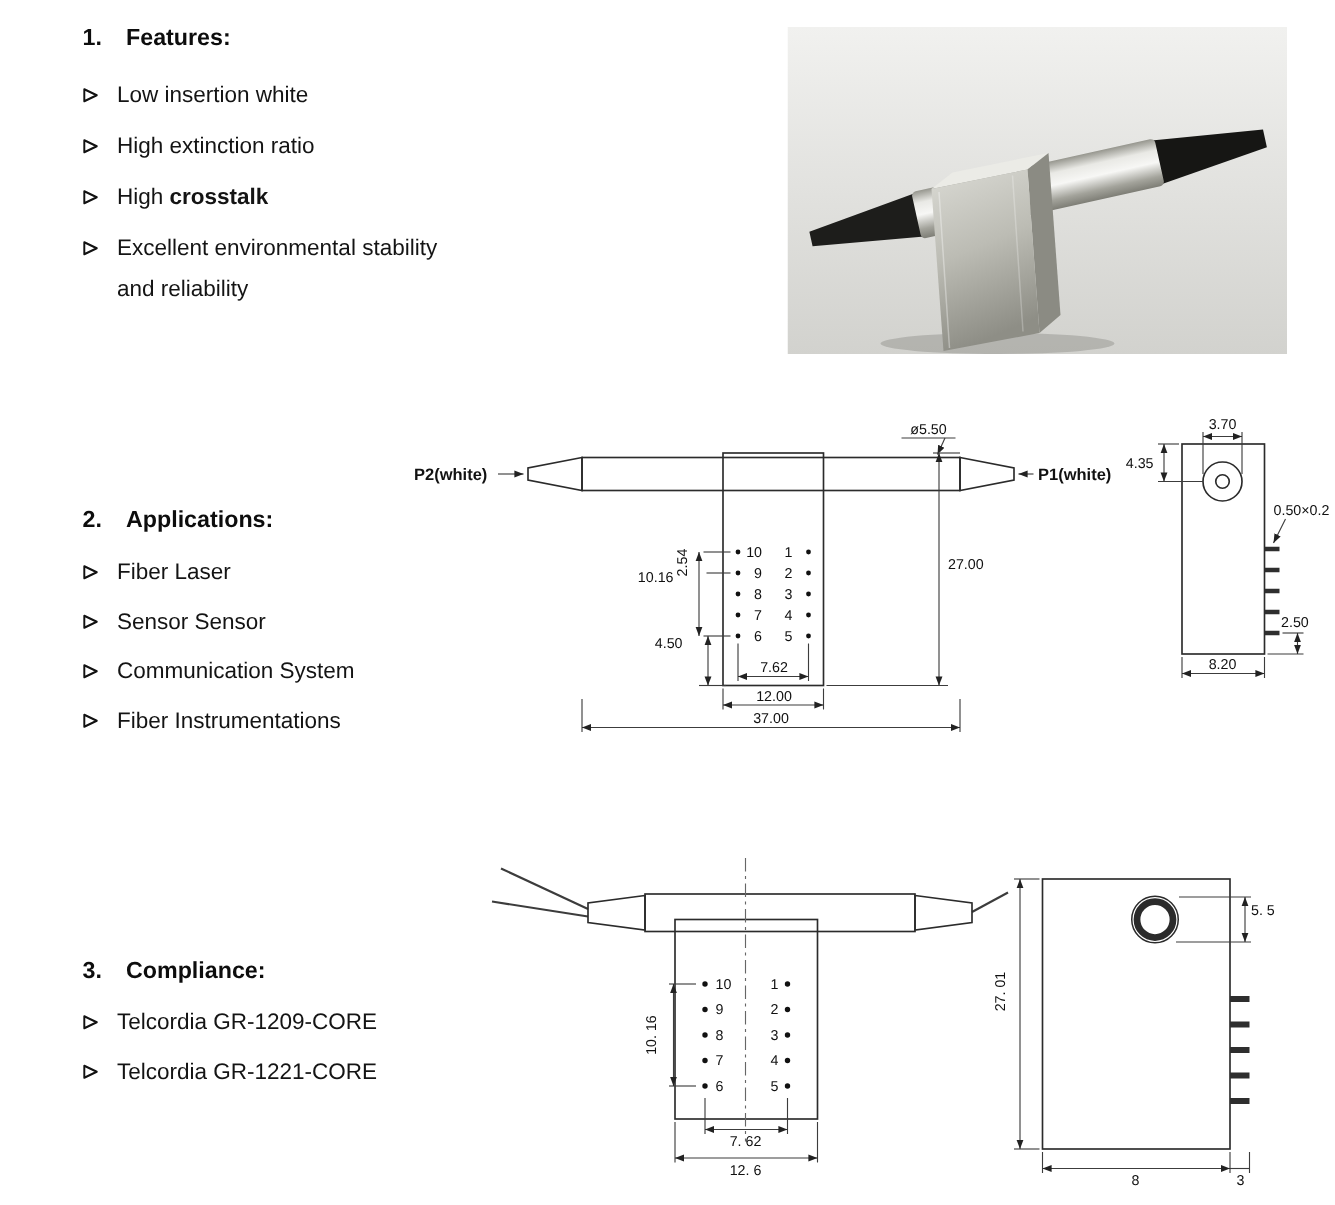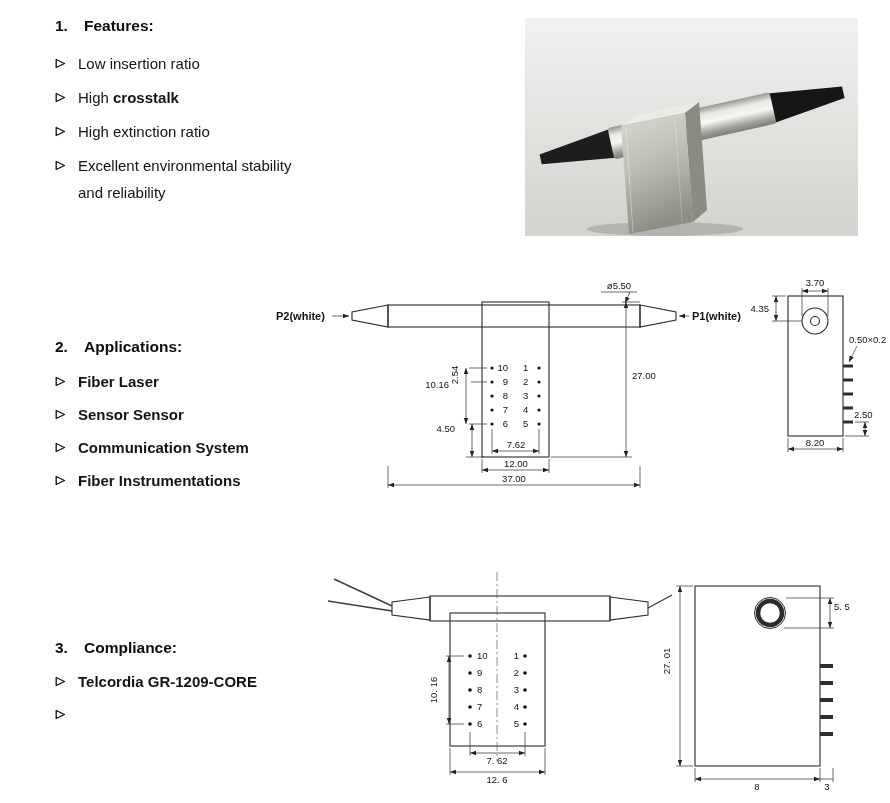--- a/index.html
+++ b/index.html
@@ -5,21 +5,21 @@
   * { box-sizing: border-box; }
   html, body { margin:0; padding:0; background:#ffffff; }
   .page { position:relative; width:890px; height:803px; background:#ffffff; overflow:hidden;
           font-family:"Liberation Sans", sans-serif; color:#141414; }
   .section { position:absolute; }
   .heading { display:flex; font-weight:bold; font-size:15.5px; line-height:27px; color:#0d0d0d; }
   .heading .num { width:29px; }
   ul.blist { list-style:none; margin:0; padding:0; }
   ul.blist li { display:flex; align-items:flex-start; font-size:15px; line-height:27px; }
   .mb7 li { margin-bottom:7px; }
-  .mb6 li { margin-bottom:6px;font-weight:bold; }
+  .mb6 li { margin-bottom:6px; }
   .bullet { flex:0 0 11px; margin-top:8px; margin-right:12px; line-height:0; }
   .itxt { white-space:pre-line; }
   #photo { position:absolute; left:525px; top:18px; width:333px; height:218px; }
   .drawing { position:absolute; }
   .outline { fill:none; stroke:#2b2b2b; stroke-width:1.1; }
   .thin { fill:none; stroke:#3c3c3c; stroke-width:0.75; }
   .fiber { fill:none; stroke:#3c3c3c; stroke-width:1.4; }
   .cl { fill:none; stroke:#666666; stroke-width:0.75; stroke-dasharray:9 3 2 3; }
   .dt { font-family:"Liberation Sans", sans-serif; font-size:9.5px; fill:#111111; }
   .pl { font-family:"Liberation Sans", sans-serif; font-size:11px; font-weight:bold; fill:#111111; }
@@ -34,33 +34,33 @@
   <section class="section" style="left:55px; top:12px;">
     <div class="heading">
       <span class="num">1.</span>
       <span>Features:</span>
     </div>
     <ul class="blist mb7" style="margin-top:11px;">
       <li>
         <span class="bullet"><svg width="11" height="11" viewBox="0 0 11 11">
               <path d="M1.2,1.5 L9.5,5.5 L1.2,9.5 Z" fill="#ffffff" stroke="#111" stroke-width="1.3" stroke-linejoin="round"></path>
             </svg></span>
-        <span class="itxt">Low insertion ratio</span>
+        <span class="itxt">Low insertion white</span>
+      </li>
+      <li>
+        <span class="bullet"><svg width="11" height="11" viewBox="0 0 11 11">
+              <path d="M1.2,1.5 L9.5,5.5 L1.2,9.5 Z" fill="#ffffff" stroke="#111" stroke-width="1.3" stroke-linejoin="round"></path>
+            </svg></span>
+        <span class="itxt">High extinction ratio</span>
       </li>
       <li>
         <span class="bullet"><svg width="11" height="11" viewBox="0 0 11 11">
               <path d="M1.2,1.5 L9.5,5.5 L1.2,9.5 Z" fill="#ffffff" stroke="#111" stroke-width="1.3" stroke-linejoin="round"></path>
             </svg></span>
         <span class="itxt"><span>High </span><b>crosstalk</b></span>
-      </li>
-      <li>
-        <span class="bullet"><svg width="11" height="11" viewBox="0 0 11 11">
-              <path d="M1.2,1.5 L9.5,5.5 L1.2,9.5 Z" fill="#ffffff" stroke="#111" stroke-width="1.3" stroke-linejoin="round"></path>
-            </svg></span>
-        <span class="itxt">High extinction ratio</span>
       </li>
       <li>
         <span class="bullet"><svg width="11" height="11" viewBox="0 0 11 11">
               <path d="M1.2,1.5 L9.5,5.5 L1.2,9.5 Z" fill="#ffffff" stroke="#111" stroke-width="1.3" stroke-linejoin="round"></path>
             </svg></span>
         <span class="itxt">Excellent environmental stability
 and reliability</span>
       </li>
     </ul>
   </section>
@@ -144,20 +144,21 @@
       <li>
         <span class="bullet"><svg width="11" height="11" viewBox="0 0 11 11">
               <path d="M1.2,1.5 L9.5,5.5 L1.2,9.5 Z" fill="#ffffff" stroke="#111" stroke-width="1.3" stroke-linejoin="round"></path>
             </svg></span>
         <span class="itxt">Telcordia GR-1209-CORE</span>
       </li>
       <li>
         <span class="bullet"><svg width="11" height="11" viewBox="0 0 11 11">
               <path d="M1.2,1.5 L9.5,5.5 L1.2,9.5 Z" fill="#ffffff" stroke="#111" stroke-width="1.3" stroke-linejoin="round"></path>
             </svg></span>
+        <span class="itxt">Telcordia GR-1221-CORE</span>
       </li>
     </ul>
   </section>
 
   <svg class="drawing" style="left:268px; top:276px;" width="620" height="228" viewBox="0 0 620 228">
     <defs>
       <marker id="m1" viewBox="0 0 10 10" refX="9" refY="5" markerWidth="9" markerHeight="9" orient="auto-start-reverse">
         <path d="M0,1.6 L9,5 L0,8.4 Z" fill="#222"></path>
       </marker>
     </defs>

